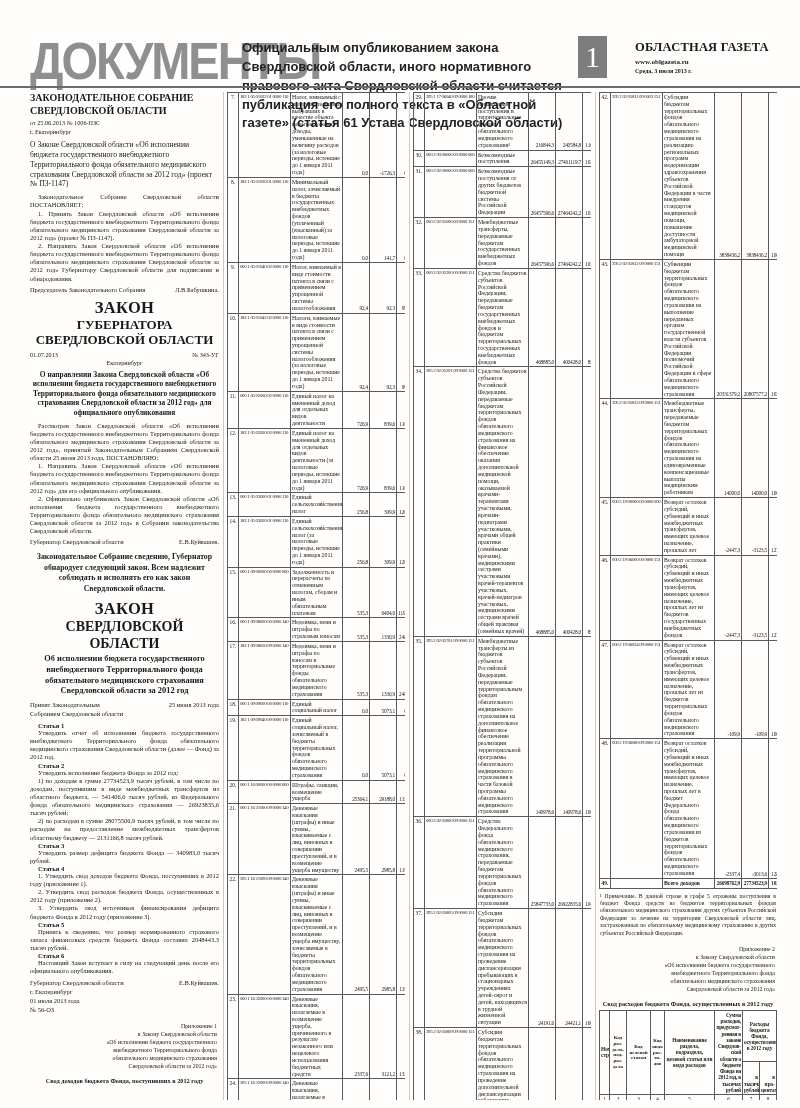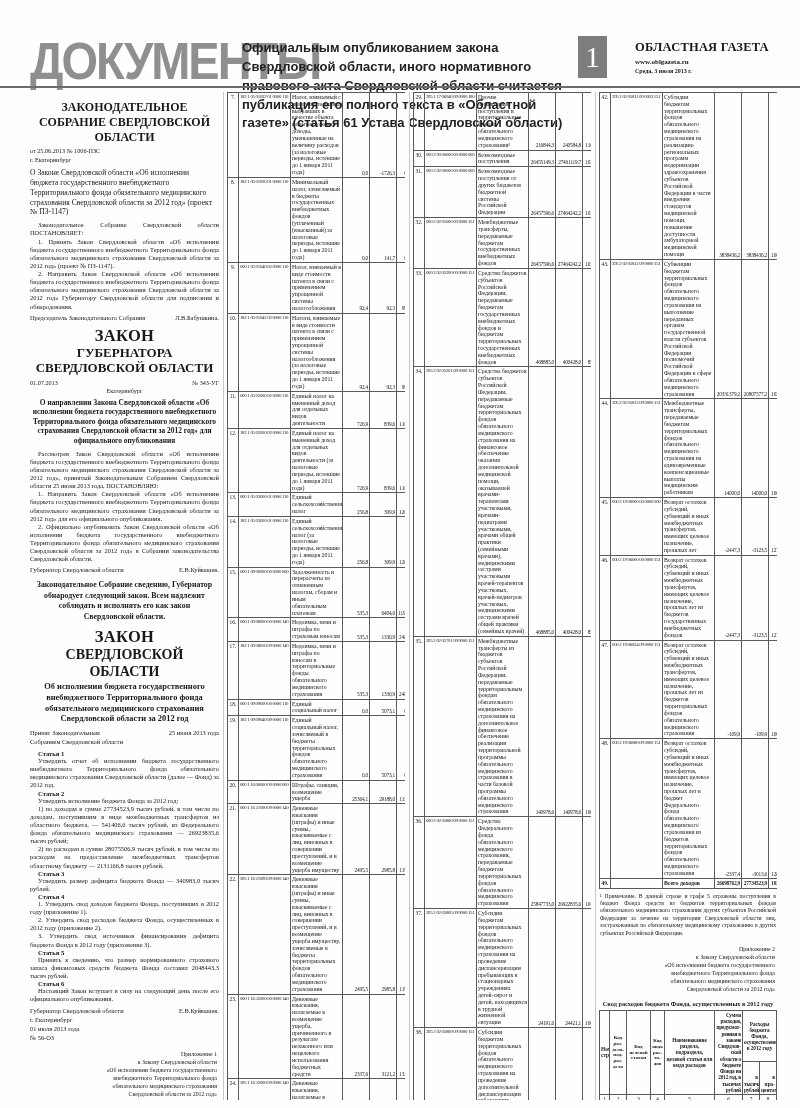--- a/index.html
+++ b/index.html
@@ -19,21 +19,21 @@
   .mast-name { font-size:12.5px; font-weight:bold; letter-spacing:0.2px; }
   .mast-site { font-size:7px; font-weight:bold; margin-top:3px; }
   .mast-date { font-size:6px; font-weight:bold; margin-top:2px; }
   .hrule { position:absolute; left:0; top:86px; width:800px; border-top:2px solid #6b6b6b; }
   
   .cols { position:absolute; left:30px; top:92px; width:747px; height:1008px; display:flex; gap:4px; }
   .col { overflow:hidden; }
   .c1 { width:190px; }
   .c2,.c3,.c4 { width:183px; border-left:1px solid #c9c9c9; padding-left:3px; }
   
-  .org { text-align:center; font-weight:bold; font-size:12px; line-height:1.25; margin-top:8px; }
+  .org { text-align:left; font-weight:bold; font-size:10px; line-height:1.25; margin-top:0; }
   .h-big { text-align:center; font-weight:bold; font-size:16.5px; letter-spacing:0.3px; margin:3px 0 4px; }
   .h-med { text-align:center; font-weight:bold; font-size:13px; line-height:1.15; }
   .dateline { font-size:6.2px; margin:2px 0; }
   .daterow { display:flex; justify-content:space-between; font-size:6.2px; margin:3px 0 1px; }
   .citycenter { text-align:center; font-size:6.2px; margin-bottom:3px; }
   .subject { font-size:7.6px; line-height:1.3; margin:5px 0 4px; }
   .subject-b { font-weight:bold; text-align:center; font-size:7.4px; line-height:1.3; margin:4px 0; }
   .body p, .law-art p { font-size:6.4px; line-height:1.27; text-align:justify; text-indent:8px; }
   .sig { display:flex; justify-content:space-between; font-size:6.4px; margin:3px 0 5px; }
   .proc { text-align:center; font-weight:bold; font-size:7.8px; line-height:1.35; margin:7px 4px 5px; }

